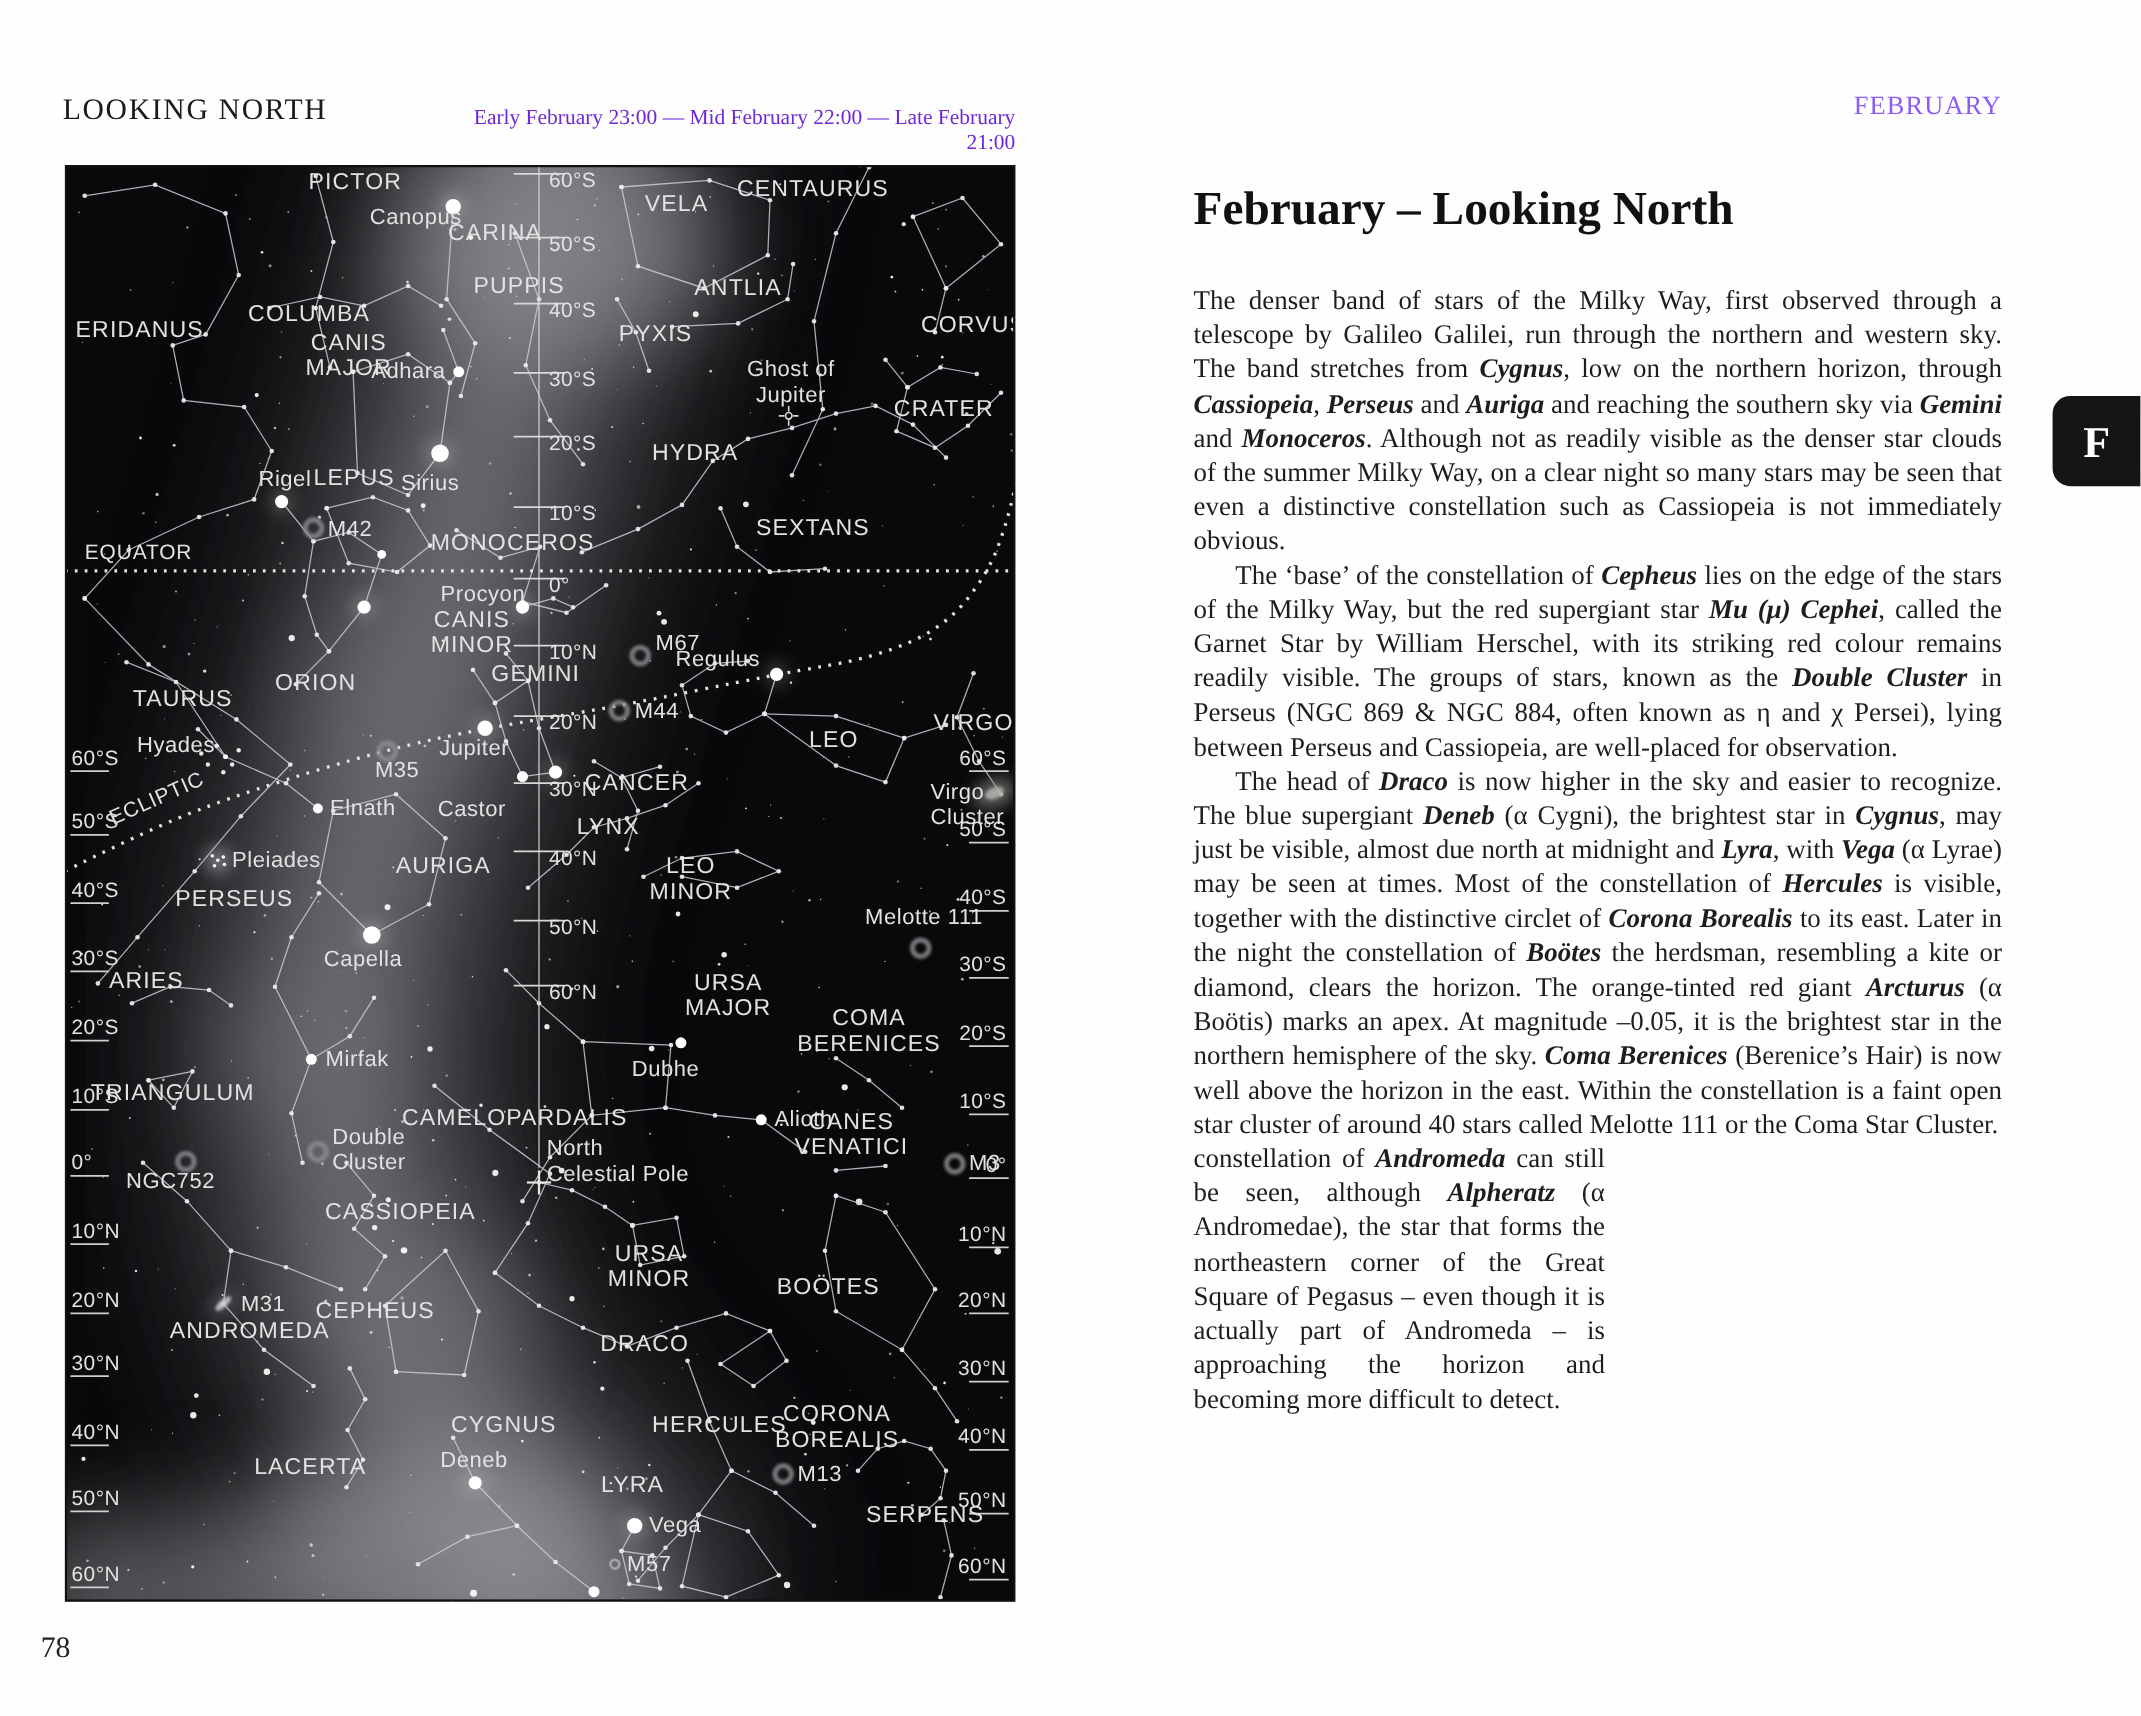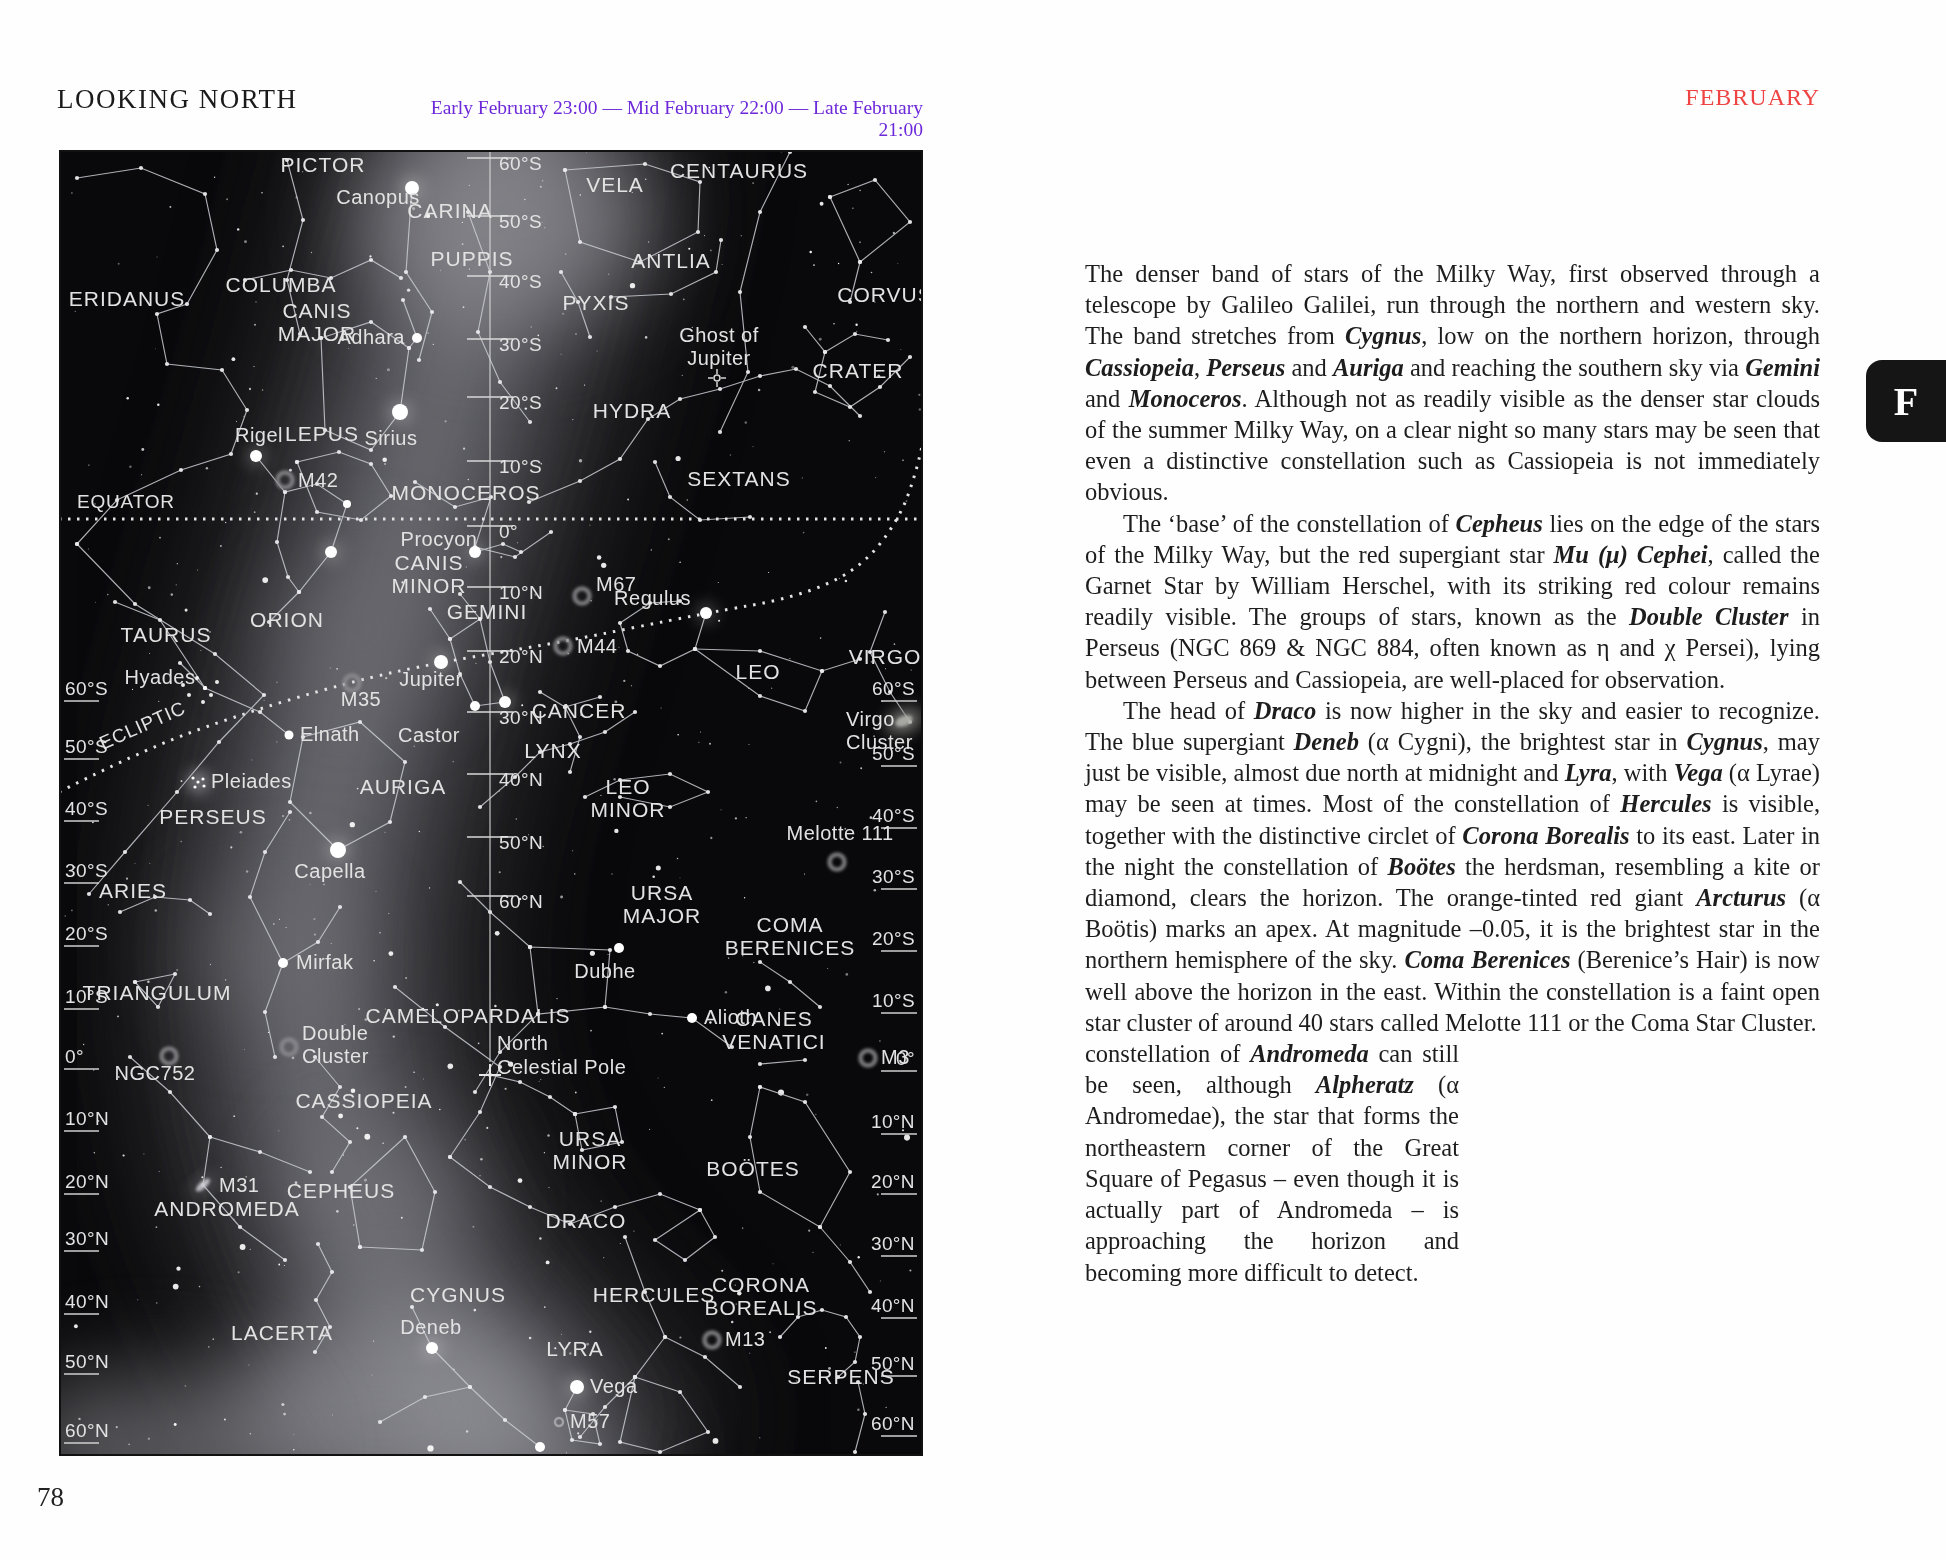--- a/index.html
+++ b/index.html
@@ -17,21 +17,21 @@
   }
   .chart-wrap{
     position:absolute;left:59px;top:150px;width:864px;height:1306px;background:#09090b;
   }
   .chart-wrap svg{display:block;}
   .page-num{position:absolute;font-size:27px;color:#222;}
   .pn-left{left:37px;top:1482px;}
   .pn-right{left:1893px;top:1567px;}
   
   .right-page{position:absolute;left:1085px;top:0;width:735px;height:1560px;}
-  .rp-header{position:absolute;top:84px;right:0;font-size:24px;letter-spacing:1px;color:#ef4444;}
+  .rp-header{position:absolute;top:84px;right:0;font-size:24px;letter-spacing:1px;color:#8b5cf6;}
   .rp-title{position:absolute;top:166px;left:0;font-size:43px;font-weight:bold;color:#111;margin:0;}
   .rp-body{position:absolute;top:258px;left:0;width:735px;font-size:24.5px;line-height:31.2px;color:#1d1d1d;}
   .para{text-align:justify;margin:0;}
   .para.indent{text-indent:38px;}
   .bi{font-weight:bold;font-style:italic;}
   .wrap-row{display:flex;gap:26px;align-items:flex-start;}
   .wrap-col{width:374px;text-align:justify;}
   .side-box{
     flex:1;margin-top:6px;border-top:2px dotted #8a8a8a;border-bottom:2px dotted #8a8a8a;
     padding:15px 2px 20px 2px;font-family:"Liberation Sans",sans-serif;
@@ -1167,20 +1167,21 @@
         <line x1="431" y1="914" x2="431" y2="936" stroke="#e6e6e6" stroke-width="2"></line>
         <text x="438" y="900" fill="#e2e2e2" font-size="20" font-family="&quot;Liberation Sans&quot;,sans-serif" text-anchor="start" letter-spacing="0.5"><tspan x="438" dy="0">North</tspan></text>
         <text x="438" y="924" fill="#e2e2e2" font-size="20" font-family="&quot;Liberation Sans&quot;,sans-serif" text-anchor="start" letter-spacing="0.5"><tspan x="438" dy="0">Celestial Pole</tspan></text>
         <rect x="1" y="1" width="862" height="1304" fill="none" stroke="#111" stroke-width="2"></rect>
       </svg>
     </div>
   <div class="page-num pn-left">78</div>
 
   <div class="right-page">
     <div class="rp-header">FEBRUARY</div>
+    <h1 class="rp-title">February – Looking North</h1>
     <div class="rp-body" id="body-text">
         <div class="para">The denser band of stars of the Milky Way, first observed through a telescope by Galileo Galilei, run through the northern and western sky. The band stretches from <span class="bi">Cygnus</span>, low on the northern horizon, through <span class="bi">Cassiopeia</span>, <span class="bi">Perseus</span> and <span class="bi">Auriga</span> and reaching the southern sky via <span class="bi">Gemini</span> and <span class="bi">Monoceros</span>. Although not as readily visible as the denser star clouds of the summer Milky Way, on a clear night so many stars may be seen that even a distinctive constellation such as Cassiopeia is not immediately obvious.</div>
         <div class="para indent">The ‘base’ of the constellation of <span class="bi">Cepheus</span> lies on the edge of the stars of the Milky Way, but the red supergiant star <span class="bi">Mu (μ) Cephei</span>, called the Garnet Star by William Herschel, with its striking red colour remains readily visible. The groups of stars, known as the <span class="bi">Double Cluster</span> in Perseus (NGC 869 &amp; NGC 884, often known as η and χ Persei), lying between Perseus and Cassiopeia, are well-placed for observation.</div>
         <div class="para indent">The head of <span class="bi">Draco</span> is now higher in the sky and easier to recognize. The blue supergiant <span class="bi">Deneb</span> (α Cygni), the brightest star in <span class="bi">Cygnus</span>, may just be visible, almost due north at midnight and <span class="bi">Lyra</span>, with <span class="bi">Vega</span> (α Lyrae) may be seen at times. Most of the constellation of <span class="bi">Hercules</span> is visible, together with the distinctive circlet of <span class="bi">Corona Borealis</span> to its east. Later in the night the constellation of <span class="bi">Boötes</span> the herdsman, resembling a kite or diamond, clears the horizon. The orange-tinted red giant <span class="bi">Arcturus</span> (α Boötis) marks an apex. At magnitude –0.05, it is the brightest star in the northern hemisphere of the sky. <span class="bi">Coma Berenices</span> (Berenice’s Hair) is now well above the horizon in the east. Within the constellation is a faint open star cluster of around 40 stars called Melotte 111 or the Coma Star Cluster.</div>
         <div class="wrap-row">
           <div class="wrap-col">constellation of <span class="bi">Andromeda</span> can still be seen, although <span class="bi">Alpheratz</span> (α Andromedae), the star that forms the northeastern corner of the Great Square of Pegasus – even though it is actually part of Andromeda – is approaching the horizon and becoming more difficult to detect.</div>
         </div>
       </div>
   </div>
 

